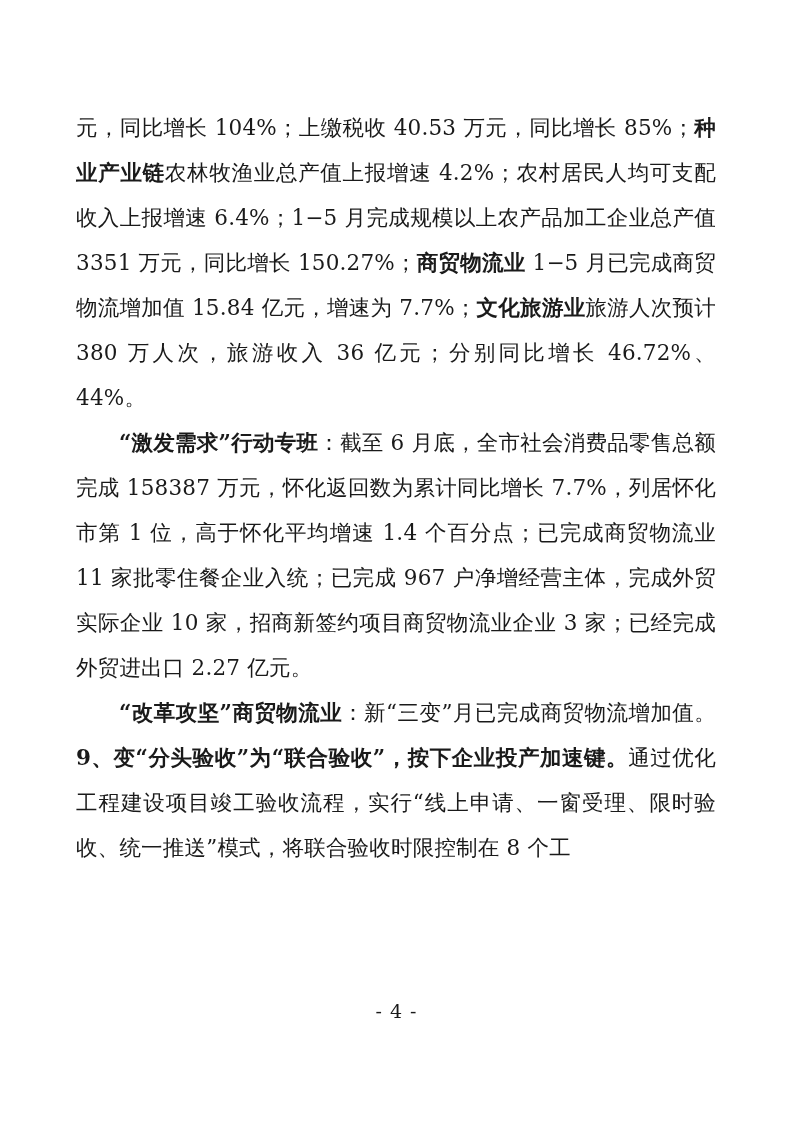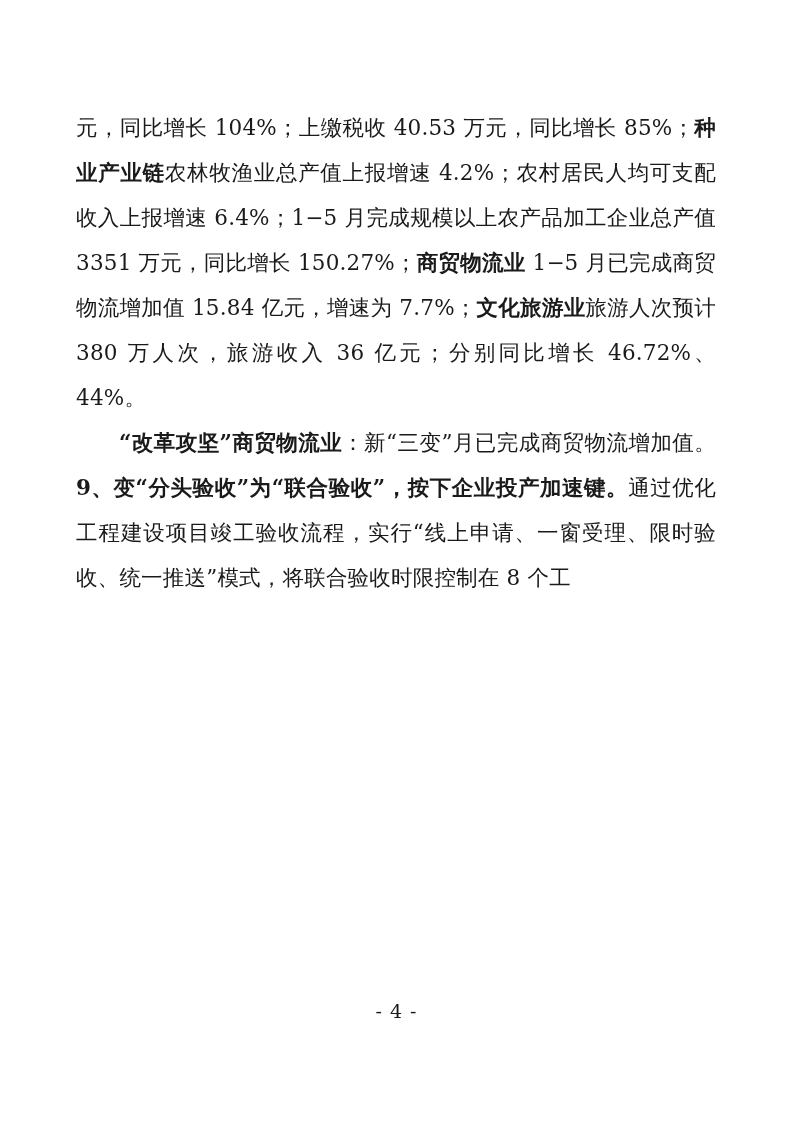--- a/index.html
+++ b/index.html
@@ -53,16 +53,17 @@
     color: #1a1a1a;
     letter-spacing: 1px;
   }
 </style>
 </head>
 <body>
 
 <div class="page">
   <div class="body-area">
     <p class="para" id="p0"><span>元，同比增长 104%；上缴税收 40.53 万元，同比增长 85%；</span><span class="b">种业产业链</span><span>农林牧渔业总产值上报增速 4.2%；农村居民人均可支配收入上报增速 6.4%；1−5 月完成规模以上农产品加工企业总产值 3351 万元，同比增长 150.27%；</span><span class="b">商贸物流业</span><span> 1−5 月已完成商贸物流增加值 15.84 亿元，增速为 7.7%；</span><span class="b">文化旅游业</span><span>旅游人次预计 380 万人次，旅游收入 36 亿元；分别同比增长 46.72%、44%。</span></p>
+    <p class="para indent" id="p2"><span class="b">“激发需求”行动专班</span><span>：截至 6 月底，全市社会消费品零售总额完成 158387 万元，怀化返回数为累计同比增长 7.7%，列居怀化市第 1 位，高于怀化平均增速 1.4 个百分点；已完成商贸物流业 11 家批零住餐企业入统；已完成 967 户净增经营主体，完成外贸实际企业 10 家，招商新签约项目商贸物流业企业 3 家；已经完成外贸进出口 2.27 亿元。</span></p>
     <p class="para indent" id="p3"><span class="b">“改革攻坚”商贸物流业</span><span>：新“三变”月已完成商贸物流增加值。</span><span class="b">9、变“分头验收”为“联合验收”，按下企业投产加速键。</span><span>通过优化工程建设项目竣工验收流程，实行“线上申请、一窗受理、限时验收、统一推送”模式，将联合验收时限控制在 8 个工</span></p>
   </div>
   <div class="footer">- 4 -</div>
 </div>
 
 </body></html>

